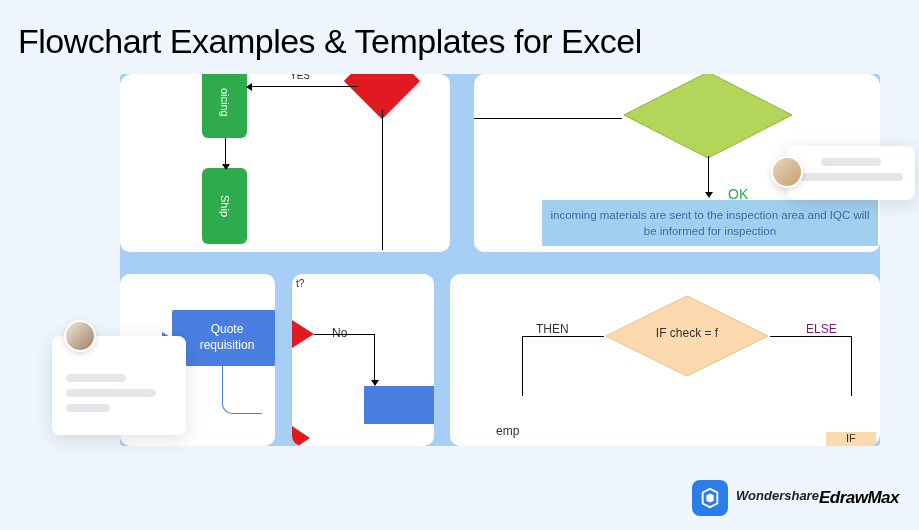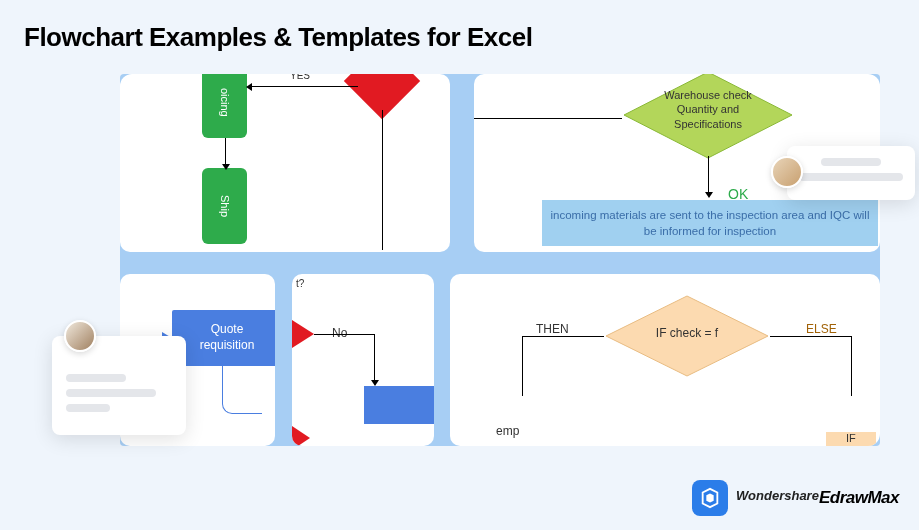--- a/index.html
+++ b/index.html
@@ -7,23 +7,23 @@
   width: 919px;
   height: 530px;
   background: #eff5fc;
   font-family: -apple-system, BlinkMacSystemFont, "Segoe UI", Arial, sans-serif;
   position: relative;
   overflow: hidden;
 }
 .title {
   position: absolute;
   top: 22px;
-  left: 24px;
-  font-size: 26px;
-  font-weight: 700;
+  left: 18px;
+  font-size: 34px;
+  font-weight: 400;
   color: #000;
   letter-spacing: -0.5px;
 }
 .canvas {
   position: absolute;
   top: 74px;
   left: 120px;
   width: 760px;
   height: 372px;
   background: #a7cef4;
@@ -215,21 +215,21 @@
   font-size: 12px; color: #333;
 }
 .br-then {
   position: absolute;
   top: 48px; left: 86px;
   font-size: 12px; color: #333;
 }
 .br-else {
   position: absolute;
   top: 48px; left: 356px;
-  font-size: 12px; color: #a16207;
+  font-size: 12px; color: #701a75;
 }
 .br-line-l {
   position: absolute;
   top: 62px; left: 72px;
   width: 82px; height: 60px;
   border-top: 1.5px solid #000;
   border-left: 1.5px solid #000;
 }
 .br-line-r {
   position: absolute;
@@ -325,23 +325,20 @@
     <div class="arrow-v tl-v1 arrowhead-d"></div>
     <div class="arrow-v tl-v2"></div>
   </div>
 
   <div class="card card-tr">
     <div class="arrow-h tr-h"></div>
     <div class="lime-diamond-wrap">
       <svg class="lime-diamond" viewBox="0 0 172 90">
         <polygon points="86,2 170,45 86,88 2,45" fill="#b3d65a" stroke="#89b836" stroke-width="1"></polygon>
       </svg>
-      <div class="lime-text" style="white-space:pre-line">Warehouse check
-Quantity and
-Specifications</div>
     </div>
     <div class="arrow-v tr-v arrowhead-d"></div>
     <div class="tr-ok">OK</div>
     <div class="blue-banner">incoming materials are sent to the inspection area and IQC will be informed for inspection</div>
   </div>
 
   <div class="card card-bl1">
     <div class="arrow-h bl1-h"></div>
     <div class="bl1-tri"></div>
     <div class="blue-box" style="white-space:pre-line">Quote

